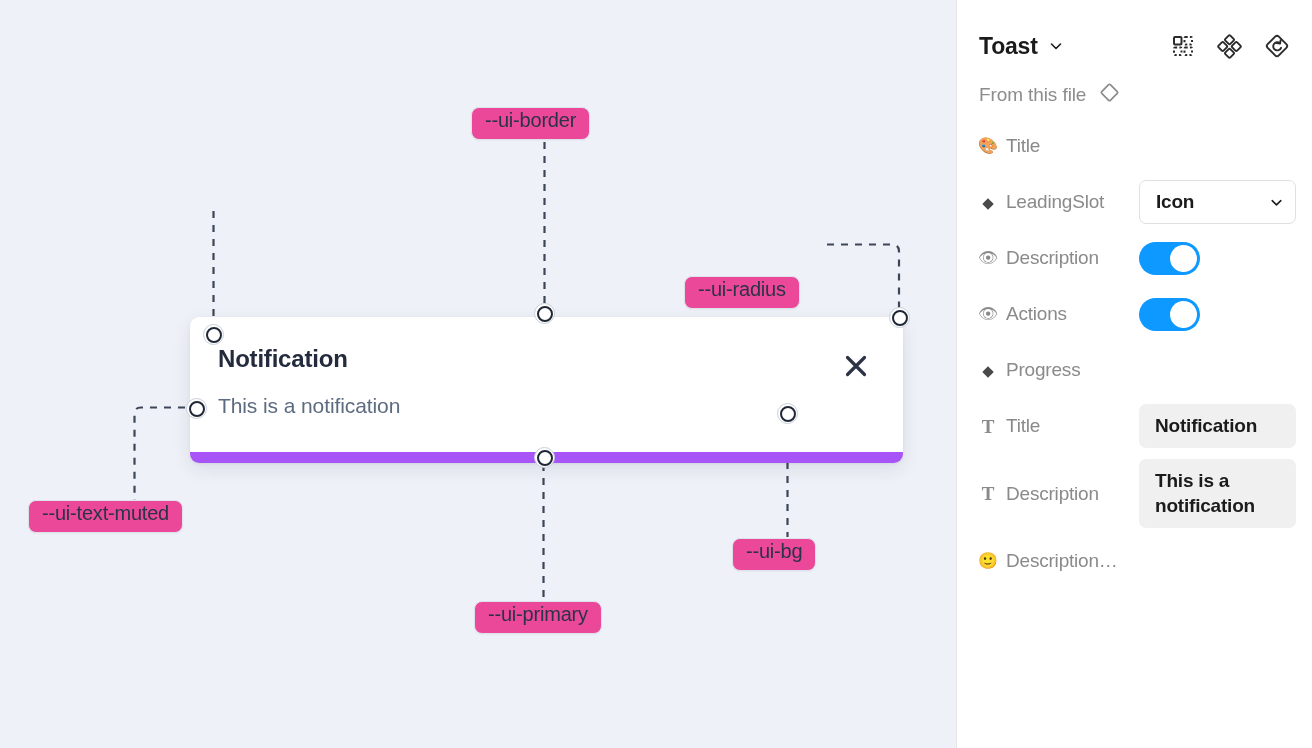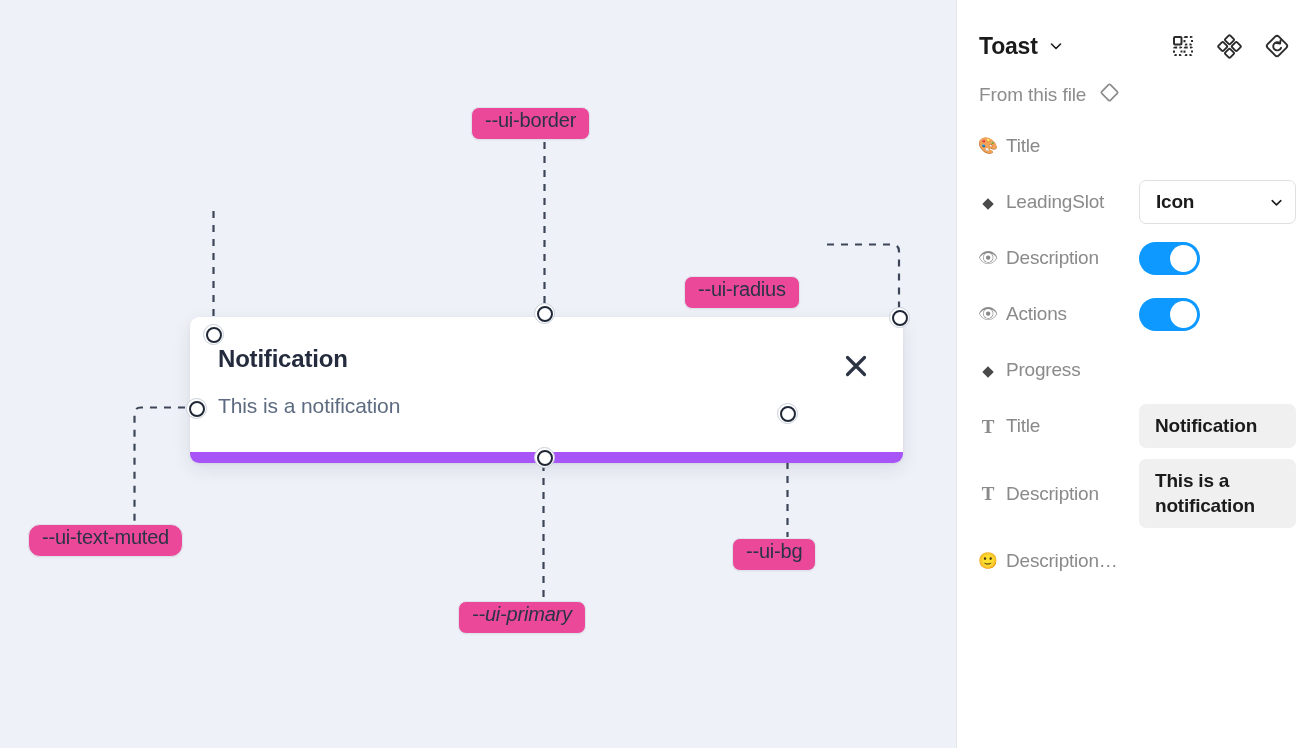--- a/index.html
+++ b/index.html
@@ -311,23 +311,23 @@
 
     <div class="handle" style="left:203px; top:324px;"></div>
     <div class="handle" style="left:534px; top:303px;"></div>
     <div class="handle" style="left:889px; top:307px;"></div>
     <div class="handle" style="left:186px; top:398px;"></div>
     <div class="handle" style="left:777px; top:403px;"></div>
     <div class="handle" style="left:534px; top:447px;"></div>
 
     <div class="pill" style="left:471px; top:107px;">--ui-border</div>
     <div class="pill" style="left:684px; top:244px;margin-top:32px;">--ui-radius</div>
-    <div class="pill" style="left:28px;  top:524px;border-radius:12px;">--ui-text-muted</div>
+    <div class="pill" style="left:28px;  top:500px;">--ui-text-muted</div>
     <div class="pill" style="left:732px; top:538px;text-align:right;">--ui-bg</div>
-    <div class="pill" style="left:458px; top:601px;font-style:italic;">--ui-primary</div>
+    <div class="pill" style="left:474px; top:601px;">--ui-primary</div>
   </div>
 
   <div id="panel">
 
     <div id="panel-header">
       <div id="panel-title">Toast</div>
       <div id="title-chevron">
         <svg width="16" height="16" viewBox="0 0 16 16">
           <path d="M3.5 6 L8 10.5 L12.5 6" fill="none" stroke="#1b1b1b" stroke-width="1.6" stroke-linecap="round" stroke-linejoin="round"></path>
         </svg>

